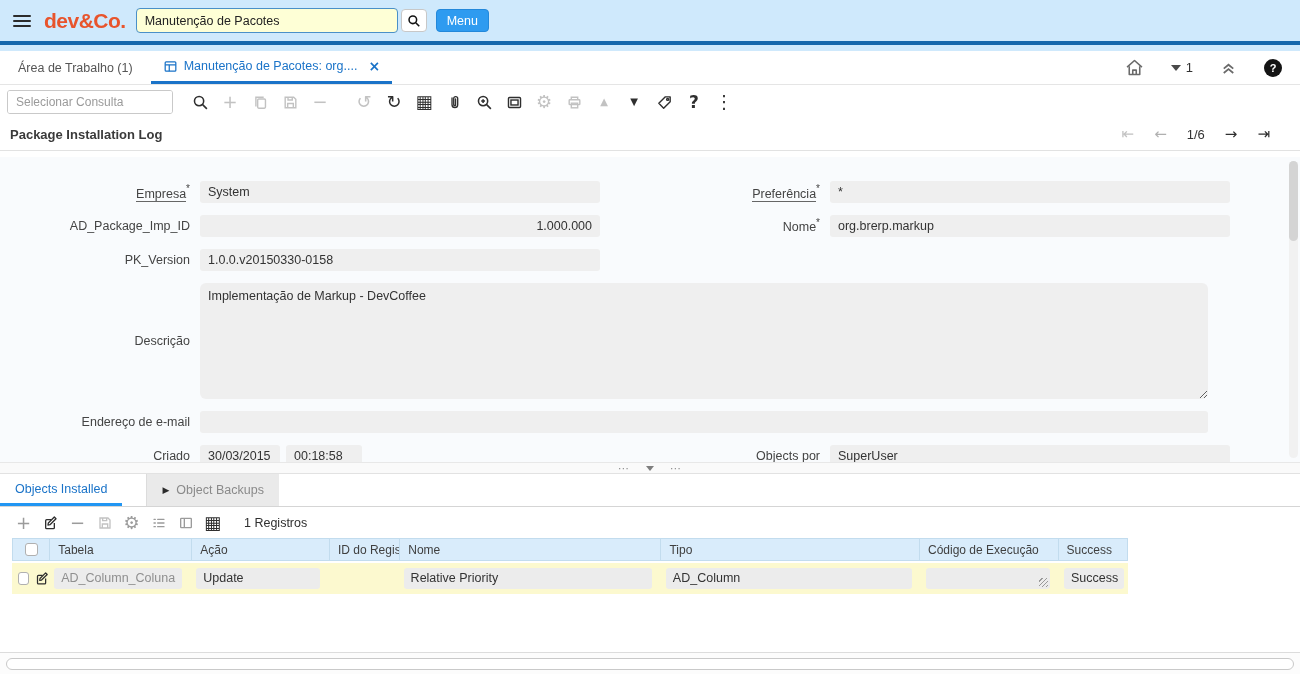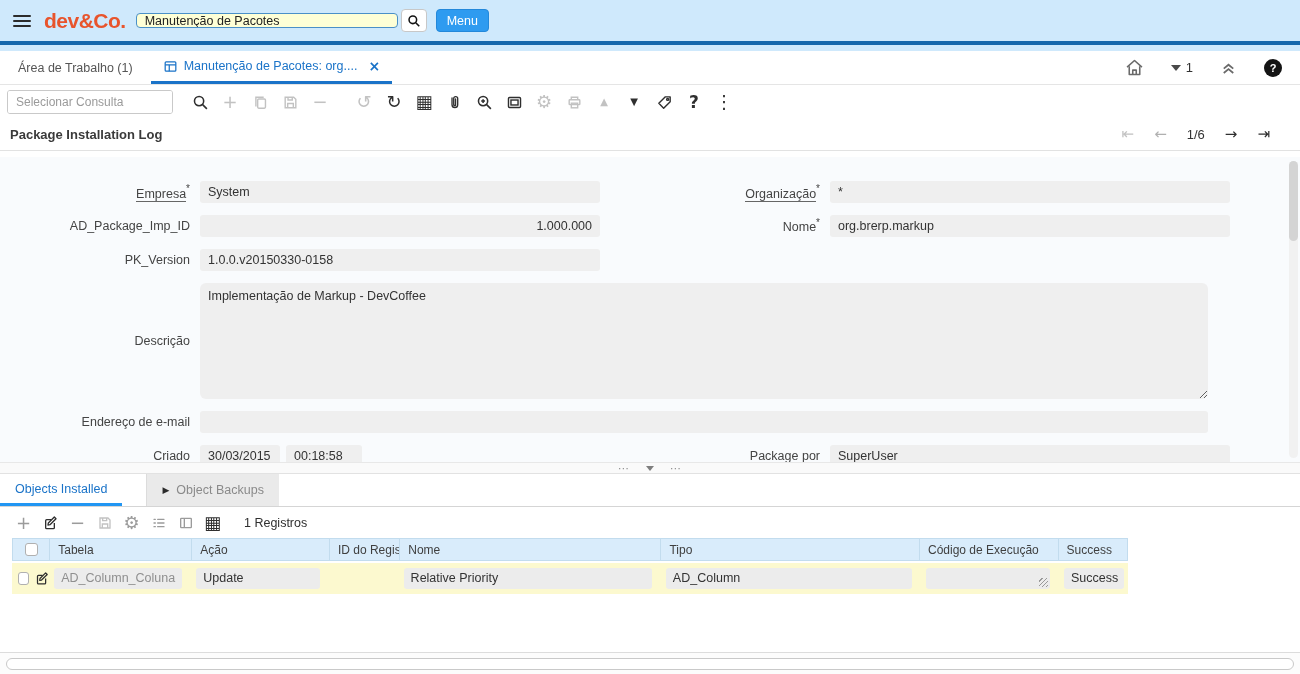--- a/index.html
+++ b/index.html
@@ -7,21 +7,21 @@
     font-family:"Liberation Sans","DejaVu Sans",sans-serif; font-size:12px; color:#333; }
   .uicon { font-family:"DejaVu Sans",sans-serif; line-height:1; }
 
   
   .topbar { height:41px; background:#cfe9fc; display:flex; align-items:center; position:relative; }
   .topstrip { height:4px; background:#1668ac; }
   .topsub { height:6px; background:#cfe9fc; }
   .burger { width:18px; margin-left:13px; cursor:pointer; }
   .burger div { height:2px; background:#2b2b2b; margin:3px 0; border-radius:1px; }
   .logo { margin-left:13px; font-size:21px; font-weight:bold; color:#e8542c; letter-spacing:-0.5px; }
-  .searchbox { margin-left:10px; width:262px; height:15px; border:1px solid #4a90c8; border-radius:4px;
+  .searchbox { margin-left:10px; width:262px; height:25px; border:1px solid #4a90c8; border-radius:4px;
     background:#feffd6; padding:0 8px; font-size:12.5px; color:#222; outline:none;
     font-family:"Liberation Sans",sans-serif; }
   .searchbtn { margin-left:3px; width:26px; height:23px; background:#fff; border:1px solid #c8c8c8;
     border-radius:4px; display:flex; align-items:center; justify-content:center; color:#111; cursor:pointer; }
   .menubtn { margin-left:9px; height:23px; padding:0 10px; background:#2e9bf0; border:1px solid #2388da;
     border-radius:4px; color:#fff; font-size:12.5px; display:flex; align-items:center; cursor:pointer; }
   .userarea { position:absolute; right:12px; top:5px; text-align:right; }
   .userinfo { font-size:11.5px; color:#1c1c1c; }
   .userlinks { margin-top:6px; font-size:11.5px; color:#222; display:flex; justify-content:flex-end; }
   .userlinks span { border-left:1px solid #9db9cf; padding-left:10px; margin-left:10px; cursor:pointer; }
@@ -256,21 +256,21 @@
 
   <div class="formpanel">
 
     <div class="frow">
       <div class="lbl">
         <span class="lnk">Empresa</span><sup>*</sup>
       </div>
       <div class="fld w400">System</div>
       <div class="rgroup">
         <div class="lbl">
-          <span class="lnk">Organização</span><sup>*</sup>
+          <span class="lnk">Preferência</span><sup>*</sup>
         </div>
         <div class="fld w400">*</div>
       </div>
     </div>
 
     <div class="frow">
       <div class="lbl">
         <span>AD_Package_Imp_ID</span>
       </div>
       <div class="fld w400 num">1.000.000</div>
@@ -304,21 +304,21 @@
     </div>
 
     <div class="frow">
       <div class="lbl">
         <span>Criado</span>
       </div>
       <div class="fld" style="width:80px">30/03/2015</div>
       <div class="fld" style="width:76px; margin-left:6px">00:18:58</div>
       <div class="rgroup">
         <div class="lbl">
-          <span>Package por</span>
+          <span>Objects por</span>
         </div>
         <div class="fld w400">SuperUser</div>
       </div>
     </div>
 
     <div class="scrolltrack">
       <div class="scrollthumb"></div>
     </div>
   </div>
 

